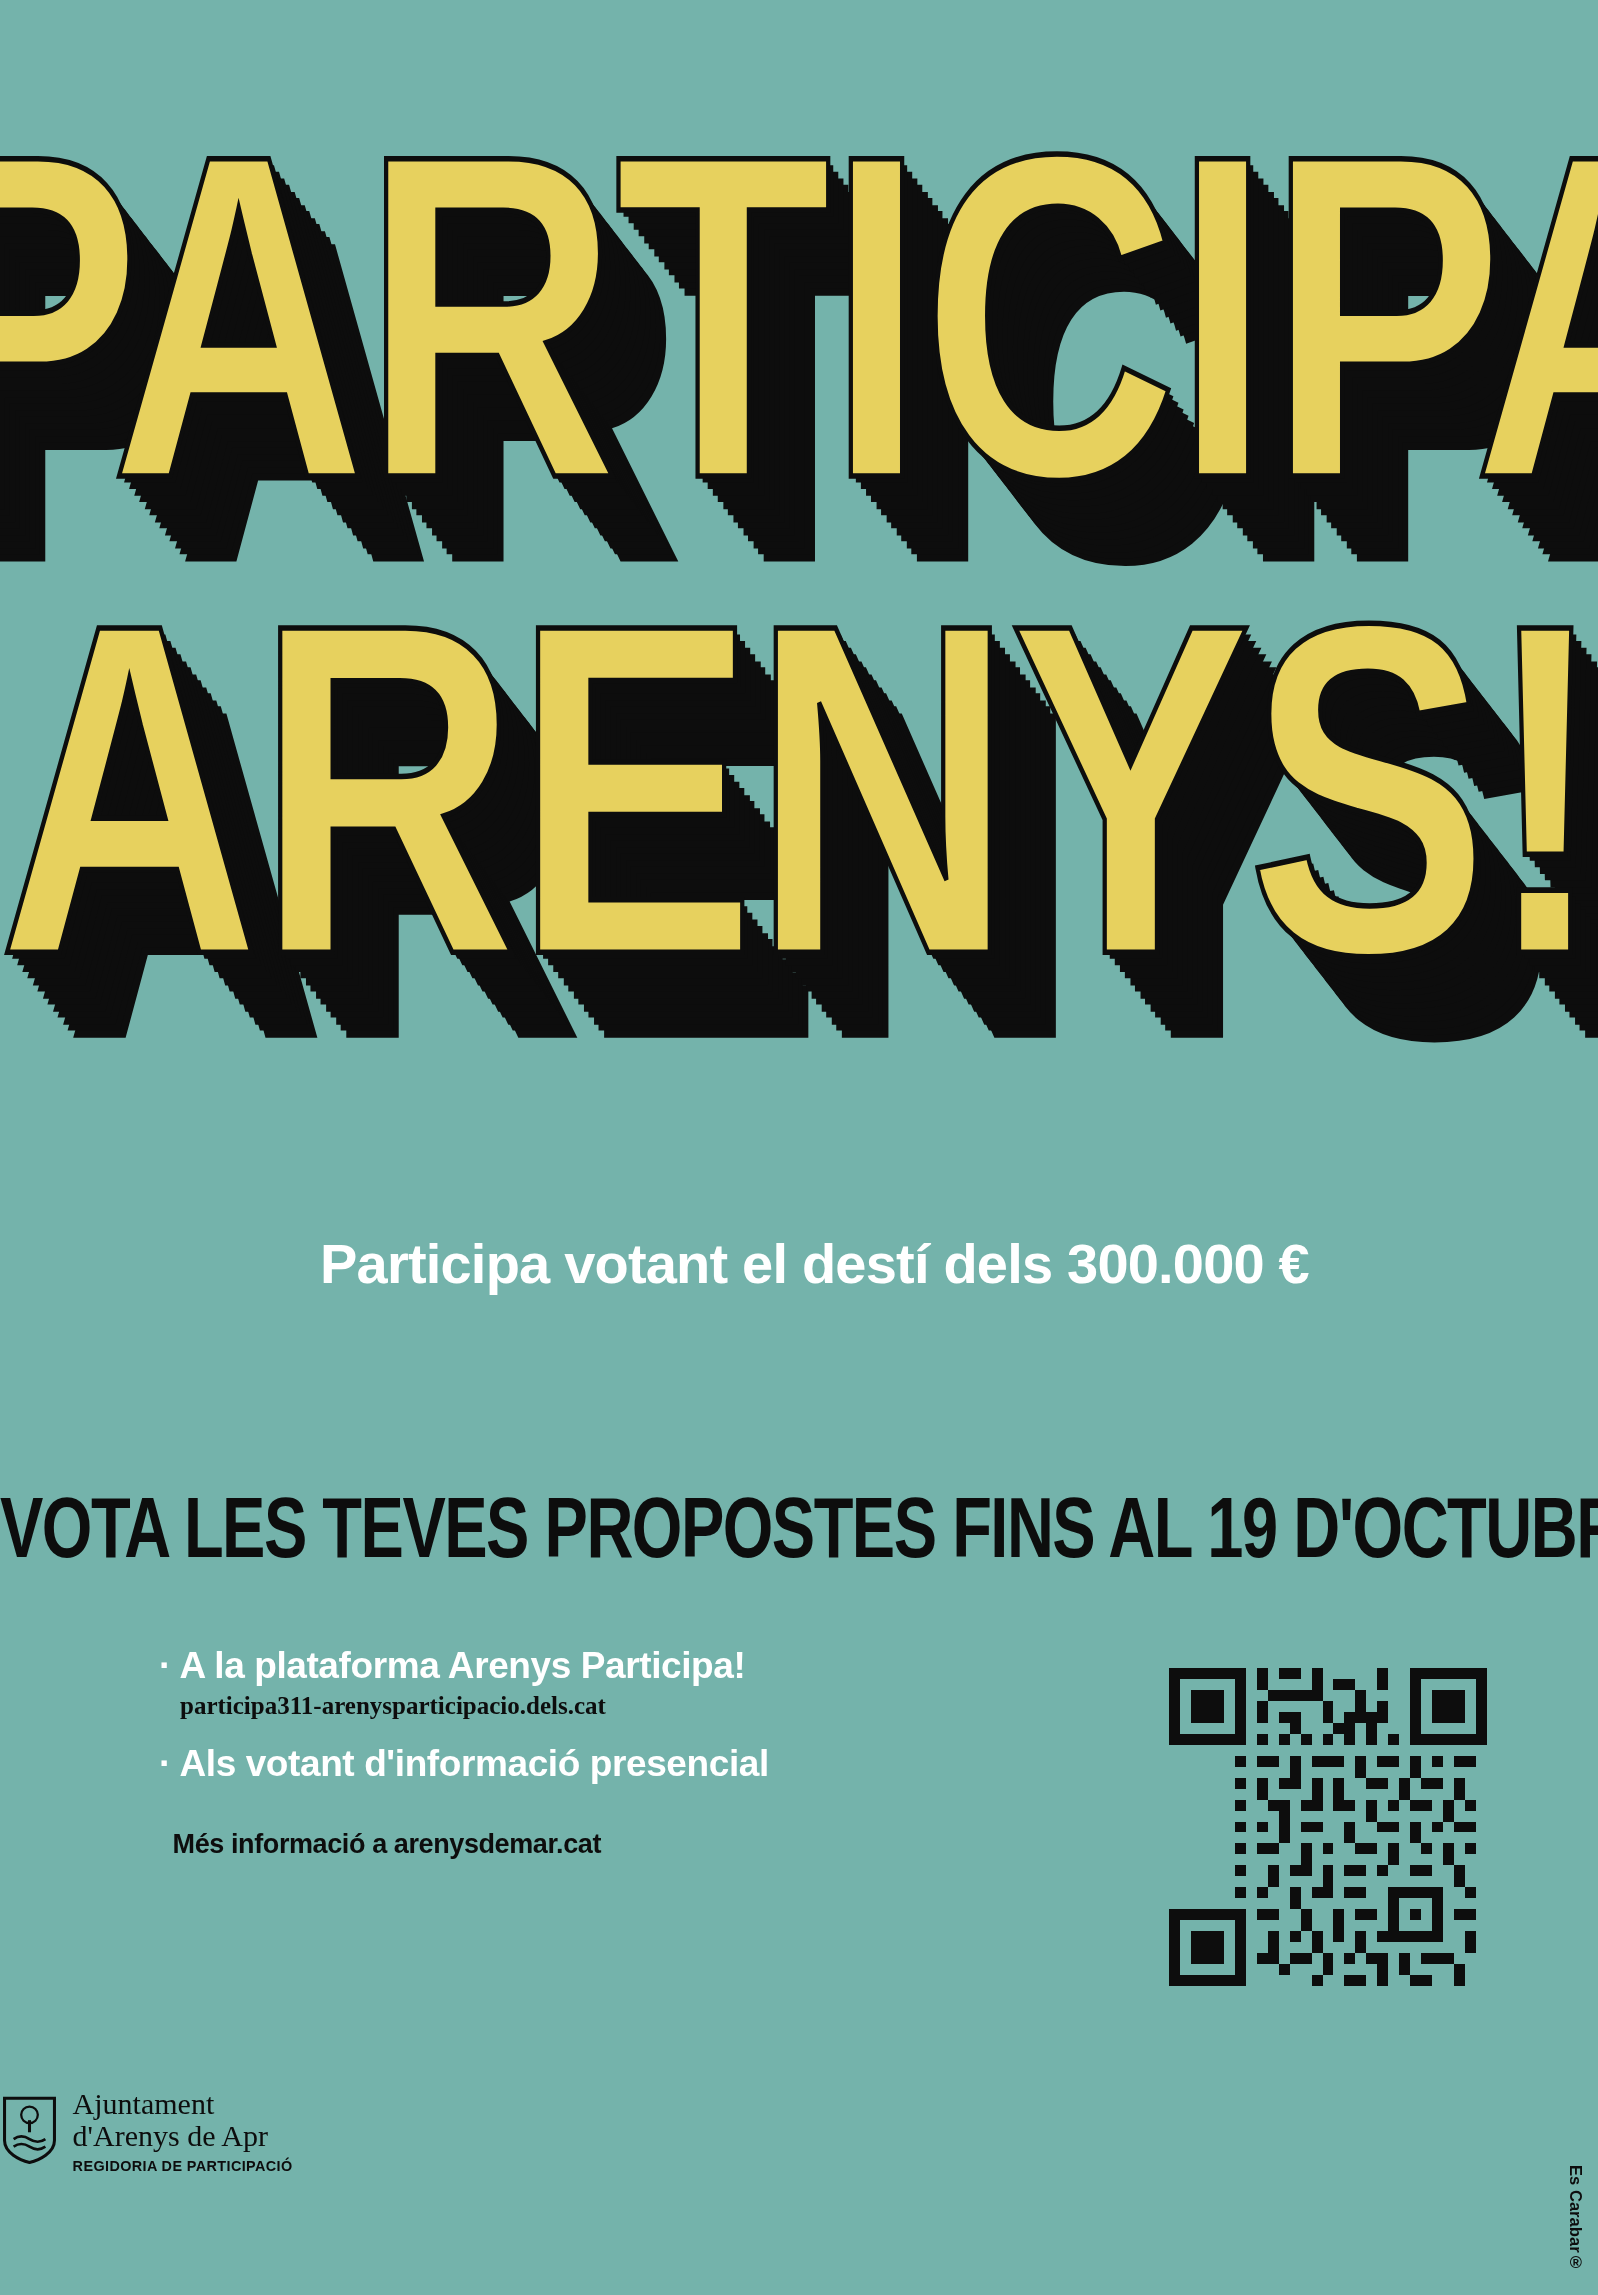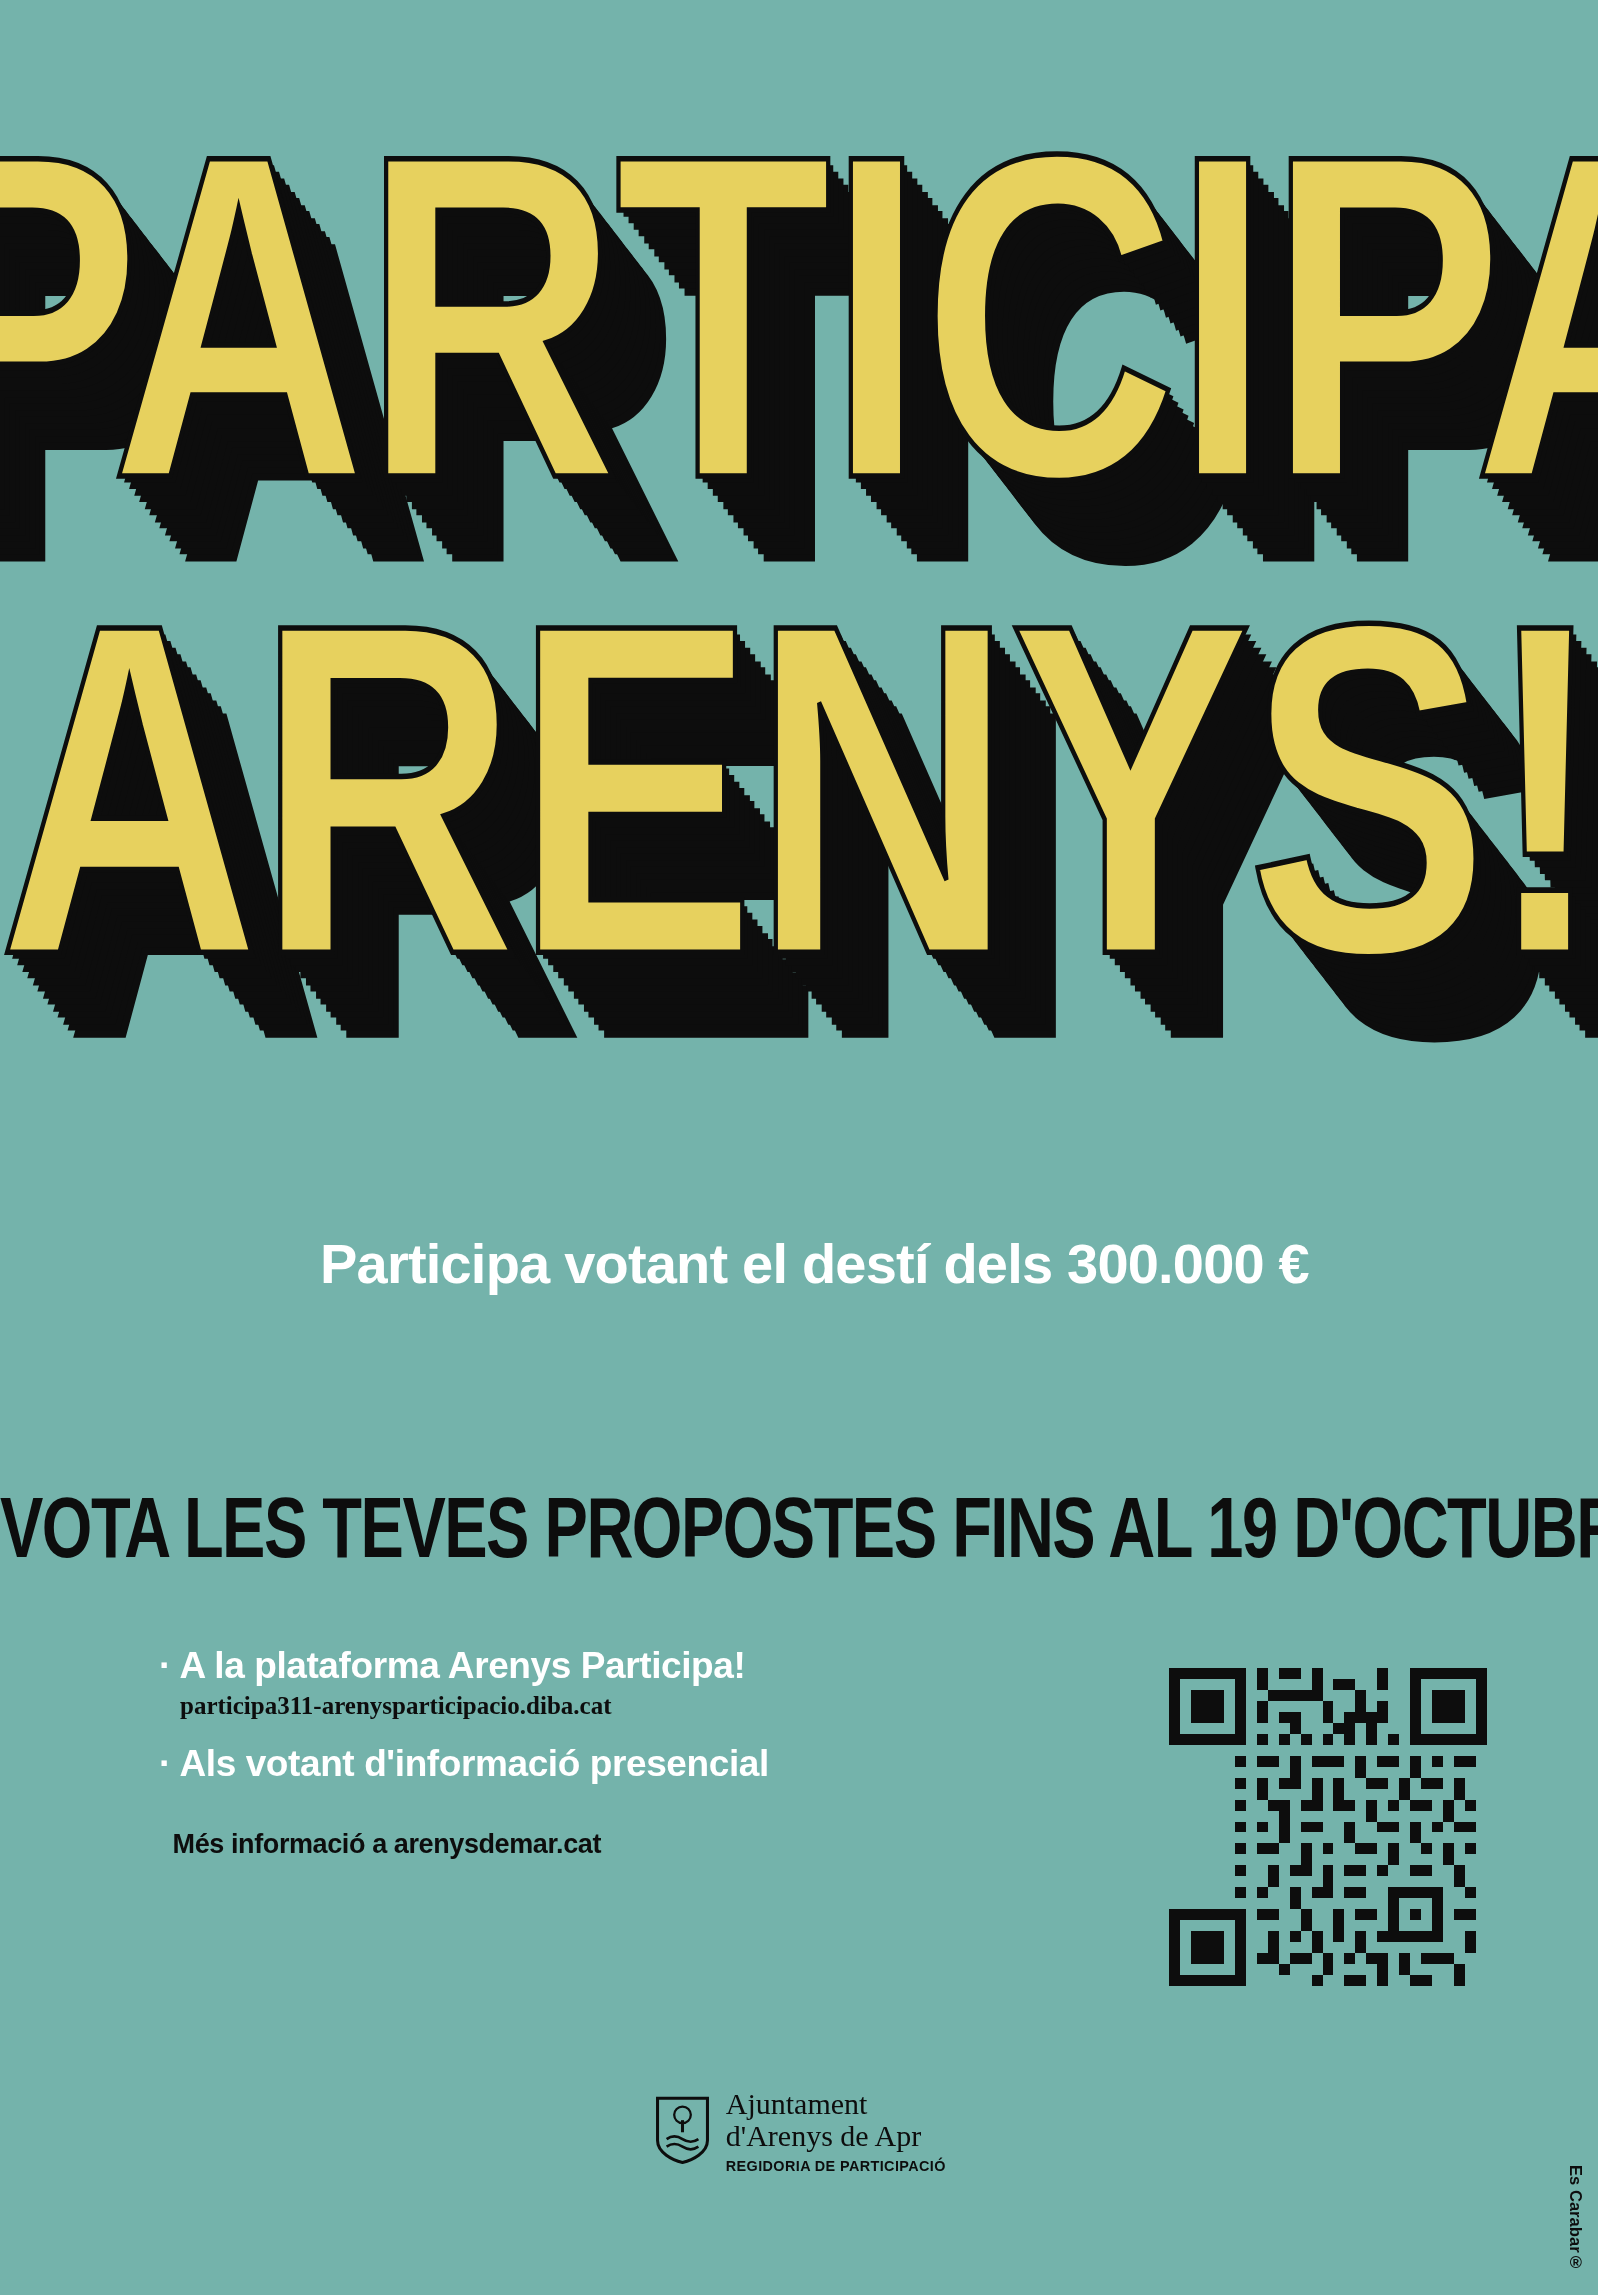--- a/index.html
+++ b/index.html
@@ -142,21 +142,21 @@
   }
   .qr-wrap svg { display: block; }
 
   
   .footer {
     position: absolute;
     left: 0;
     top: 2088px;
     width: 1599px;
     display: flex;
-    justify-content: center;
+    justify-content: flex-start;
     align-items: center;
     gap: 83px;
   }
   .logo {
     display: flex;
     align-items: center;
     gap: 13.6px;
     color: #0d0d0d;
   }
   .logo-mark { flex: 0 0 auto; }
@@ -204,21 +204,21 @@
   </div>
 
   <div class="subtitle">
     <div>Participa votant el destí dels 300.000 €</div>
   </div>
 
   <div class="deadline">VOTA LES TEVES PROPOSTES FINS AL 19 D'OCTUBRE</div>
 
   <div class="info">
     <div class="info-item">· A la plataforma Arenys Participa!</div>
-    <div class="info-url">participa311-arenysparticipacio.diba.cat</div>
+    <div class="info-url">participa311-arenysparticipacio.dels.cat</div>
     <div class="info-item">· Als votant d'informació presencial</div>
     <div class="info-more">Més informació a arenysdemar.cat</div>
   </div>
 
   <div class="qr-wrap">
     <svg width="318" height="318" viewBox="0 0 29 29" shape-rendering="crispEdges">
       <rect width="29" height="29" fill="#74b3ab"></rect>
       <g fill="#0d0d0d">
 
         <rect x="0" y="0" width="7" height="1"></rect>

